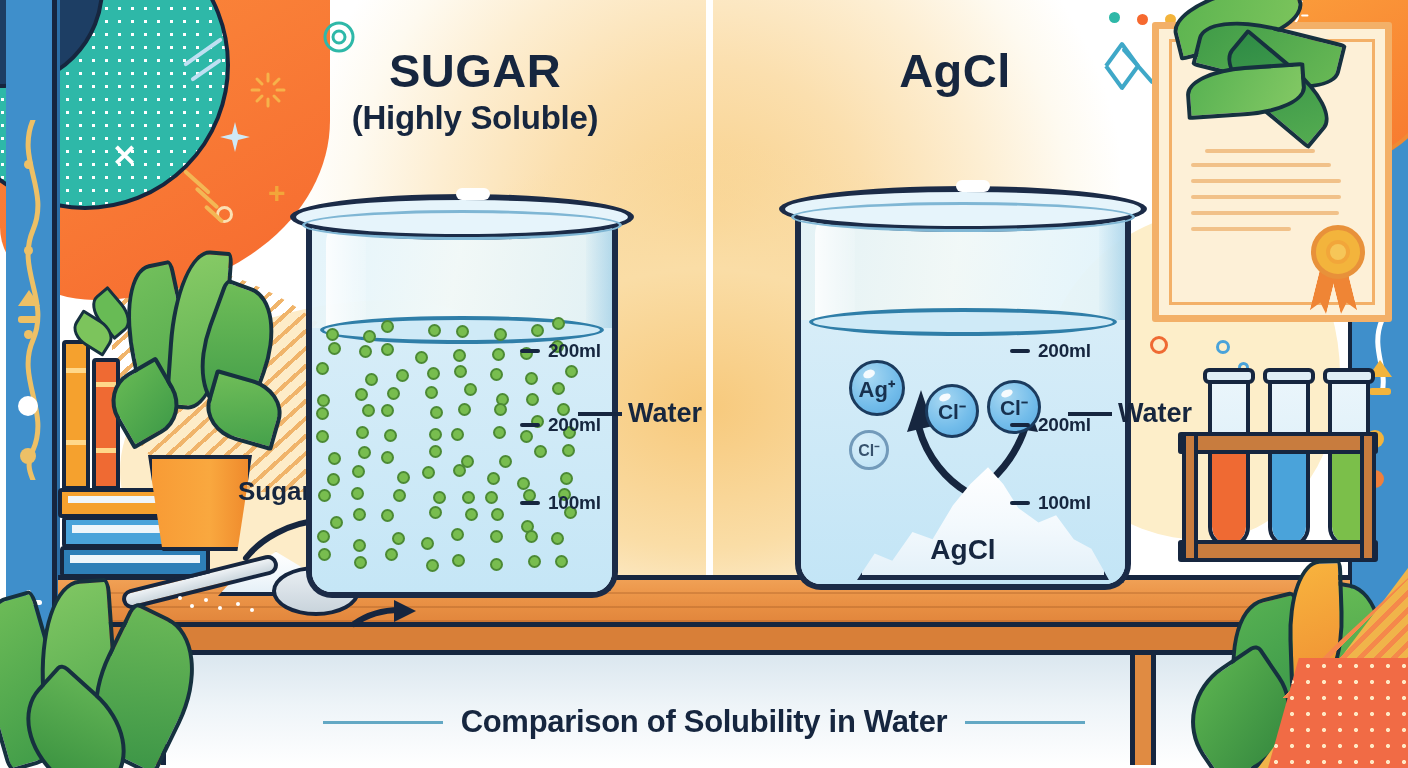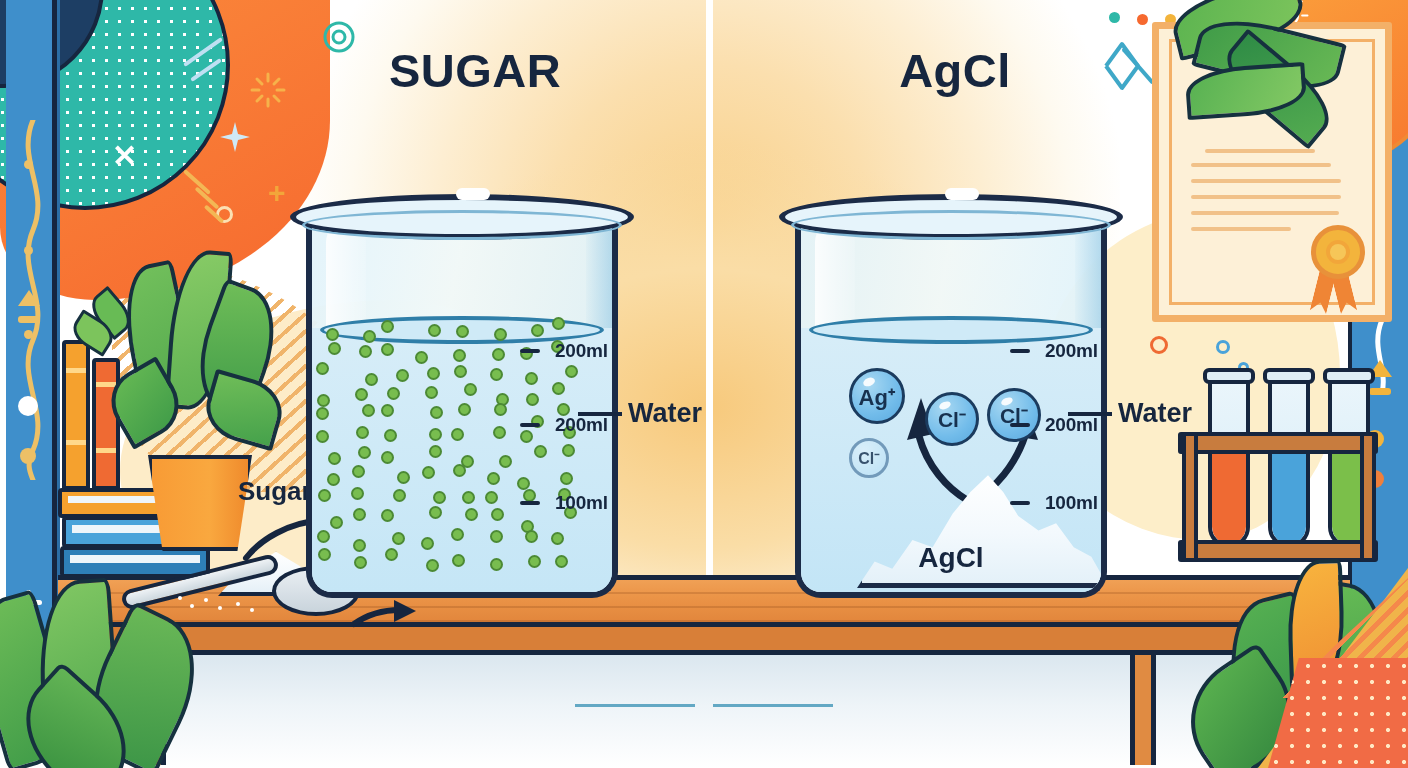--- a/index.html
+++ b/index.html
@@ -178,21 +178,21 @@
     border-radius:20px;
   }
   .glass-edge {
     position:absolute; top:0; bottom:0; width:26px;
     background: linear-gradient(90deg, rgba(141,197,227,.55), rgba(141,197,227,.08));
   }
 
   .dot-sugar { position:absolute; width:13px; height:13px; border-radius:50%;
                background:#78bd4f; border:2px solid #4c8a35; }
 
-  .tick { position:absolute; display:flex; align-items:center; gap:15px; }
+  .tick { position:absolute; display:flex; align-items:center; gap:8px; }
   .tick .dash { width:20px; height:4px; background:#16263f; border-radius:2px; }
   .tick .lbl { font-size:19px; font-weight:700; color:#16263f; letter-spacing:-.2px; }
 
   .ion {
     position:absolute; border-radius:50%;
     display:flex; align-items:center; justify-content:center;
     font-weight:700; color:#17314f;
   }
   .ion.big { background: radial-gradient(circle at 34% 28%, #a8d8f2 0%, #72bcea 60%, #5aa9de 100%);
              border:3px solid #1b3b5e; }
@@ -392,20 +392,21 @@
       </div>
   </div>
 
   <div class="leaf" style="left:1172px;top:-10px;width:132px;height:56px;transform:rotate(-14deg);background:linear-gradient(120deg,#5cb450,#7cc45c);"></div>
   <div class="leaf" style="left:1196px;top:26px;width:146px;height:58px;transform:rotate(14deg);background:linear-gradient(120deg,#3f9b48,#69b955);"></div>
   <div class="leaf v" style="left:1216px;top:62px;width:124px;height:54px;transform:rotate(40deg);background:linear-gradient(120deg,#2f8c46,#53ab50);"></div>
   <div class="leaf" style="left:1186px;top:66px;width:120px;height:50px;transform:rotate(-4deg);background:linear-gradient(120deg,#57b152,#84c964);"></div>
 
   <div class="title-grp" style="left:270px;top:46px;width:410px;">
     <div class="title-main">SUGAR</div>
+    <div class="title-sub">(Highly Soluble)</div>
   </div>
   <div class="title-grp" style="left:750px;top:46px;width:410px;">
     <div class="title-main">AgCl</div>
   </div>
 
   <div class="book-v" style="left:62px;top:340px;width:28px;height:150px;background:#f5a12e;">
     <div class="book-stripe" style="left:0;right:0;top:24px;"></div>
     <div class="book-stripe" style="left:0;right:0;top:96px;"></div>
   </div>
   <div class="book-v" style="left:92px;top:358px;width:28px;height:132px;background:#ef6a33;">
@@ -583,21 +584,21 @@
   </div>
   <div class="tick" style="left:520px;top:492px;">
     <div class="dash"></div>
       <div class="lbl">100ml</div>
   </div>
   <div class="water-lead" style="left:578px;top:398px;">
     <div class="line"></div>
     <div class="txt">Water</div>
   </div>
 
-  <div class="beaker" id="beaker-agcl" style="left:795px;top:188px;width:312px;height:412px;">
+  <div class="beaker" id="beaker-agcl" style="left:795px;top:180px;width:336px;height:412px;">
     <div class="glass">
       <div class="glass-hl" style="left:14px;"></div>
       <div class="glass-edge" style="right:0;background:linear-gradient(270deg, rgba(141,197,227,.55), rgba(141,197,227,.06));"></div>
       <div class="water-body" style="top:112px;background:linear-gradient(180deg,#d7edf8 0%, #c3e5f6 100%);"></div>
       <div class="water-surface" style="top:100px;"></div>
 
       <svg style="position:absolute;left:74px;top:168px;width:190px;height:122px;" viewBox="0 0 190 122">
         <path d="M92 116 C 72 104, 52 82, 44 52" fill="none" stroke="#16263f" stroke-width="7" stroke-linecap="round"></path>
         <path d="M32 56 L46 14 L58 50 Z" fill="#16263f"></path>
         <path d="M100 116 C 120 104, 140 82, 150 52" fill="none" stroke="#16263f" stroke-width="7" stroke-linecap="round"></path>
@@ -674,17 +675,18 @@
   <div class="leaf" style="left:1186px;top:664px;width:110px;height:104px;transform:rotate(-34deg);border-radius:60% 8% 60% 8%;background:linear-gradient(160deg,#5cb450,#35883f);"></div>
   <div class="leaf v" style="left:1322px;top:676px;width:96px;height:92px;transform:rotate(28deg);border-radius:8% 60% 8% 60%;background:linear-gradient(160deg,#57b152,#2f8c46);"></div>
 
   <div class="tri-orange"></div>
   <div class="tri-hatch"></div>
   <div class="dots-red"></div>
 
   <div class="caption-band">
     <div class="caption-inner">
       <div class="cap-rule"></div>
+      <div class="cap-txt">Comparison of Solubility in Water</div>
       <div class="cap-rule"></div>
     </div>
   </div>
 
 </div>
 
 </body></html>

